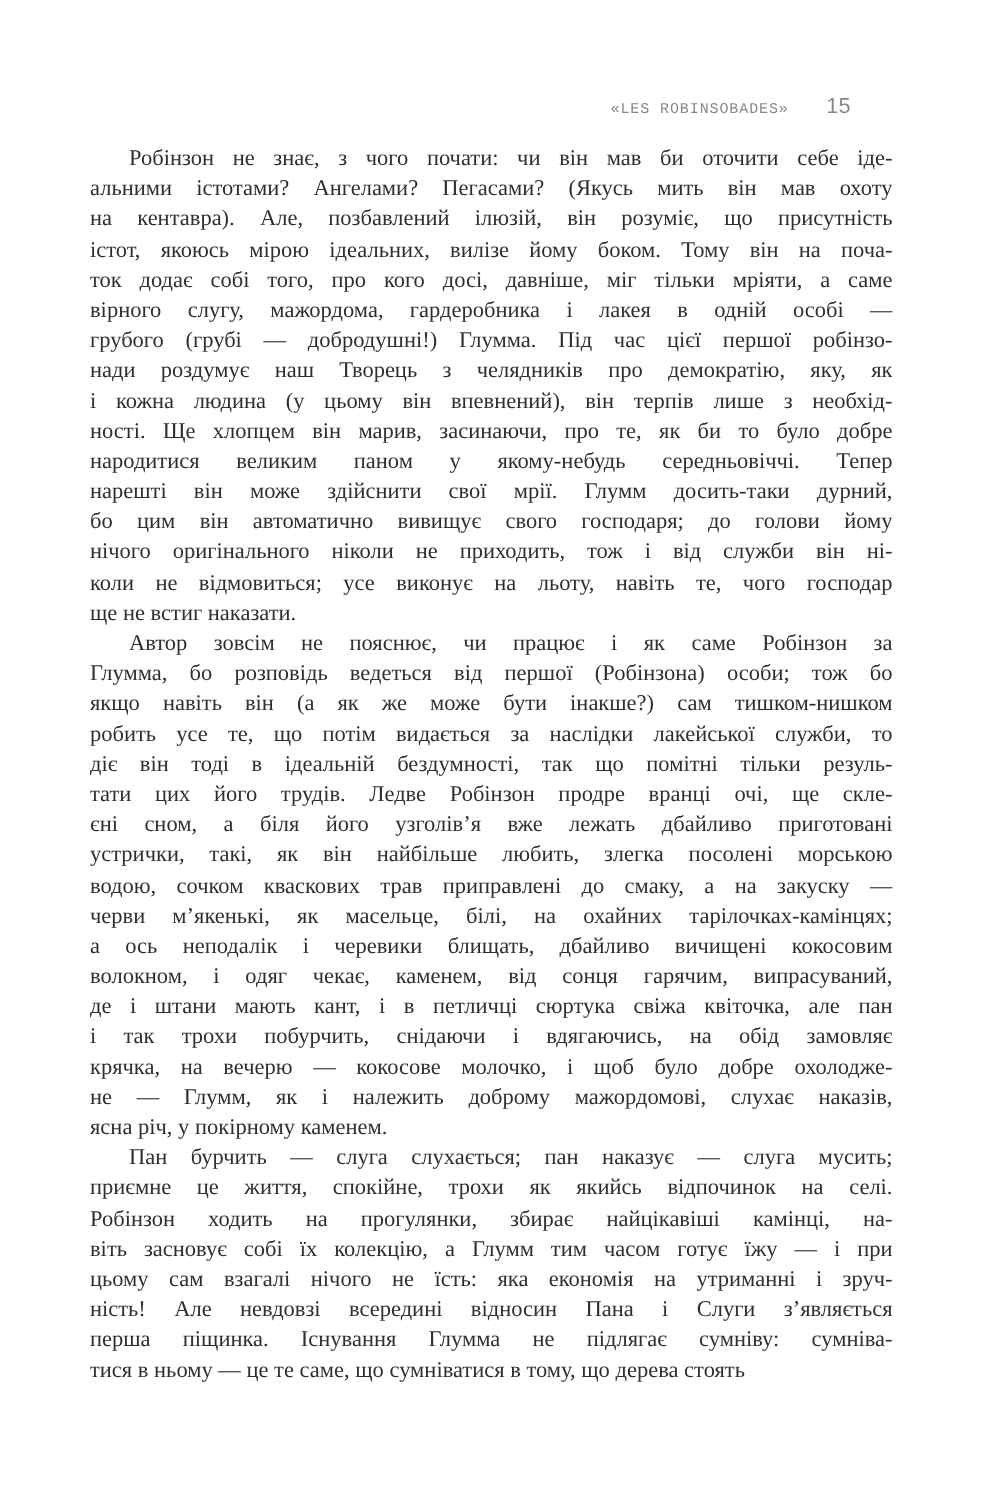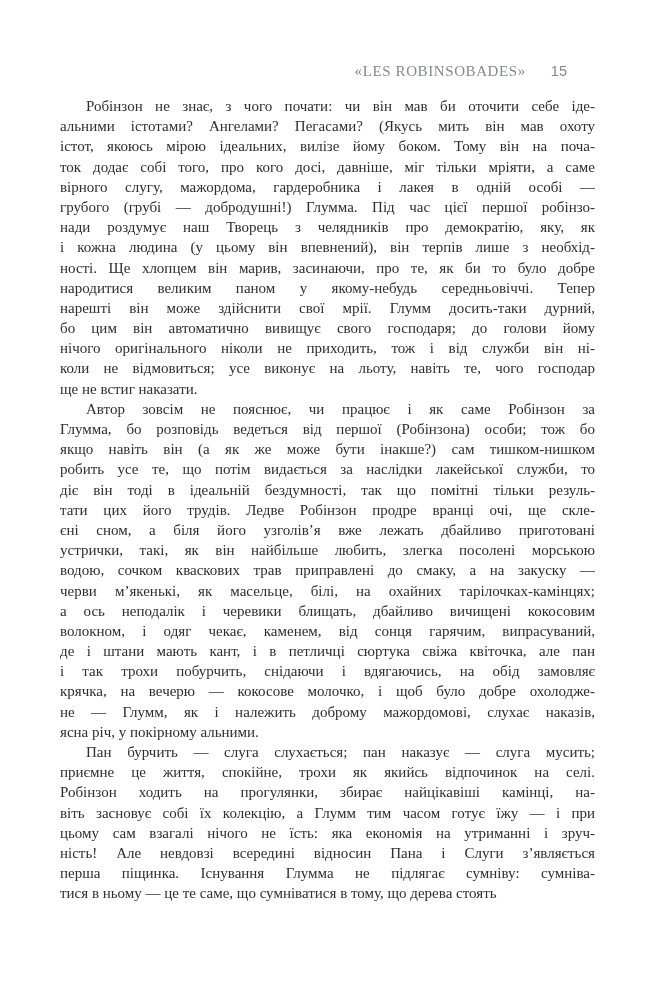--- a/index.html
+++ b/index.html
@@ -20,22 +20,22 @@
     top: 63px;
     left: 60px;
     right: 63px;
     display: flex;
     justify-content: flex-end;
     align-items: baseline;
     padding-right: 28px;
     box-sizing: border-box;
   }
   .running-title {
-    font-family: Liberation Serif, serif;
-    font-size: 15px;
+    font-family: Liberation Mono, monospace;
+    font-size: 10px;
     letter-spacing: 0.6px;
     color: var(--header-color, #85888c);
     white-space: nowrap;
   }
   .page-number {
     font-family: "Liberation Sans", sans-serif;
     font-size: 14.5px;
     color: var(--header-color, #85888c);
     margin-left: 25px;
     text-align: center;
@@ -64,20 +64,21 @@
 <body>
 
 <div class="page">
   <div class="header">
     <span class="running-title">«LES ROBINSOBADES»</span>
     <span class="page-number">15</span>
   </div>
   <div class="text-block" id="text-block">
       <div class="pline first">Робінзон не знає, з чого почати: чи він мав би оточити себе іде-</div>
       <div class="pline">альними істотами? Ангелами? Пегасами? (Якусь мить він мав охоту</div>
+      <div class="pline">на кентавра). Але, позбавлений ілюзій, він розуміє, що присутність</div>
       <div class="pline">істот, якоюсь мірою ідеальних, вилізе йому боком. Тому він на поча-</div>
       <div class="pline">ток додає собі того, про кого досі, давніше, міг тільки мріяти, а саме</div>
       <div class="pline">вірного слугу, мажордома, гардеробника і лакея в одній особі —</div>
       <div class="pline">грубого (грубі — добродушні!) Глумма. Під час цієї першої робінзо-</div>
       <div class="pline">нади роздумує наш Творець з челядників про демократію, яку, як</div>
       <div class="pline">і кожна людина (у цьому він впевнений), він терпів лише з необхід-</div>
       <div class="pline">ності. Ще хлопцем він марив, засинаючи, про те, як би то було добре</div>
       <div class="pline">народитися великим паном у якому-небудь середньовіччі. Тепер</div>
       <div class="pline">нарешті він може здійснити свої мрії. Глумм досить-таки дурний,</div>
       <div class="pline">бо цим він автоматично вивищує свого господаря; до голови йому</div>
@@ -93,21 +94,21 @@
       <div class="pline">єні сном, а біля його узголів’я вже лежать дбайливо приготовані</div>
       <div class="pline">устрички, такі, як він найбільше любить, злегка посолені морською</div>
       <div class="pline">водою, сочком кваскових трав приправлені до смаку, а на закуску —</div>
       <div class="pline">черви м’якенькі, як масельце, білі, на охайних тарілочках-камінцях;</div>
       <div class="pline">а ось неподалік і черевики блищать, дбайливо вичищені кокосовим</div>
       <div class="pline">волокном, і одяг чекає, каменем, від сонця гарячим, випрасуваний,</div>
       <div class="pline">де і штани мають кант, і в петличці сюртука свіжа квіточка, але пан</div>
       <div class="pline">і так трохи побурчить, снідаючи і вдягаючись, на обід замовляє</div>
       <div class="pline">крячка, на вечерю — кокосове молочко, і щоб було добре охолодже-</div>
       <div class="pline">не — Глумм, як і належить доброму мажордомові, слухає наказів,</div>
-      <div class="pline last">ясна річ, у покірному альними.</div>
+      <div class="pline last">ясна річ, у покірному каменем.</div>
       <div class="pline first">Пан бурчить — слуга слухається; пан наказує — слуга мусить;</div>
       <div class="pline">приємне це життя, спокійне, трохи як якийсь відпочинок на селі.</div>
       <div class="pline">Робінзон ходить на прогулянки, збирає найцікавіші камінці, на-</div>
       <div class="pline">віть засновує собі їх колекцію, а Глумм тим часом готує їжу — і при</div>
       <div class="pline">цьому сам взагалі нічого не їсть: яка економія на утриманні і зруч-</div>
       <div class="pline">ність! Але невдовзі всередині відносин Пана і Слуги з’являється</div>
       <div class="pline">перша піщинка. Існування Глумма не підлягає сумніву: сумніва-</div>
       <div class="pline last">тися в ньому — це те саме, що сумніватися в тому, що дерева стоять</div>
     </div>
 </div>

